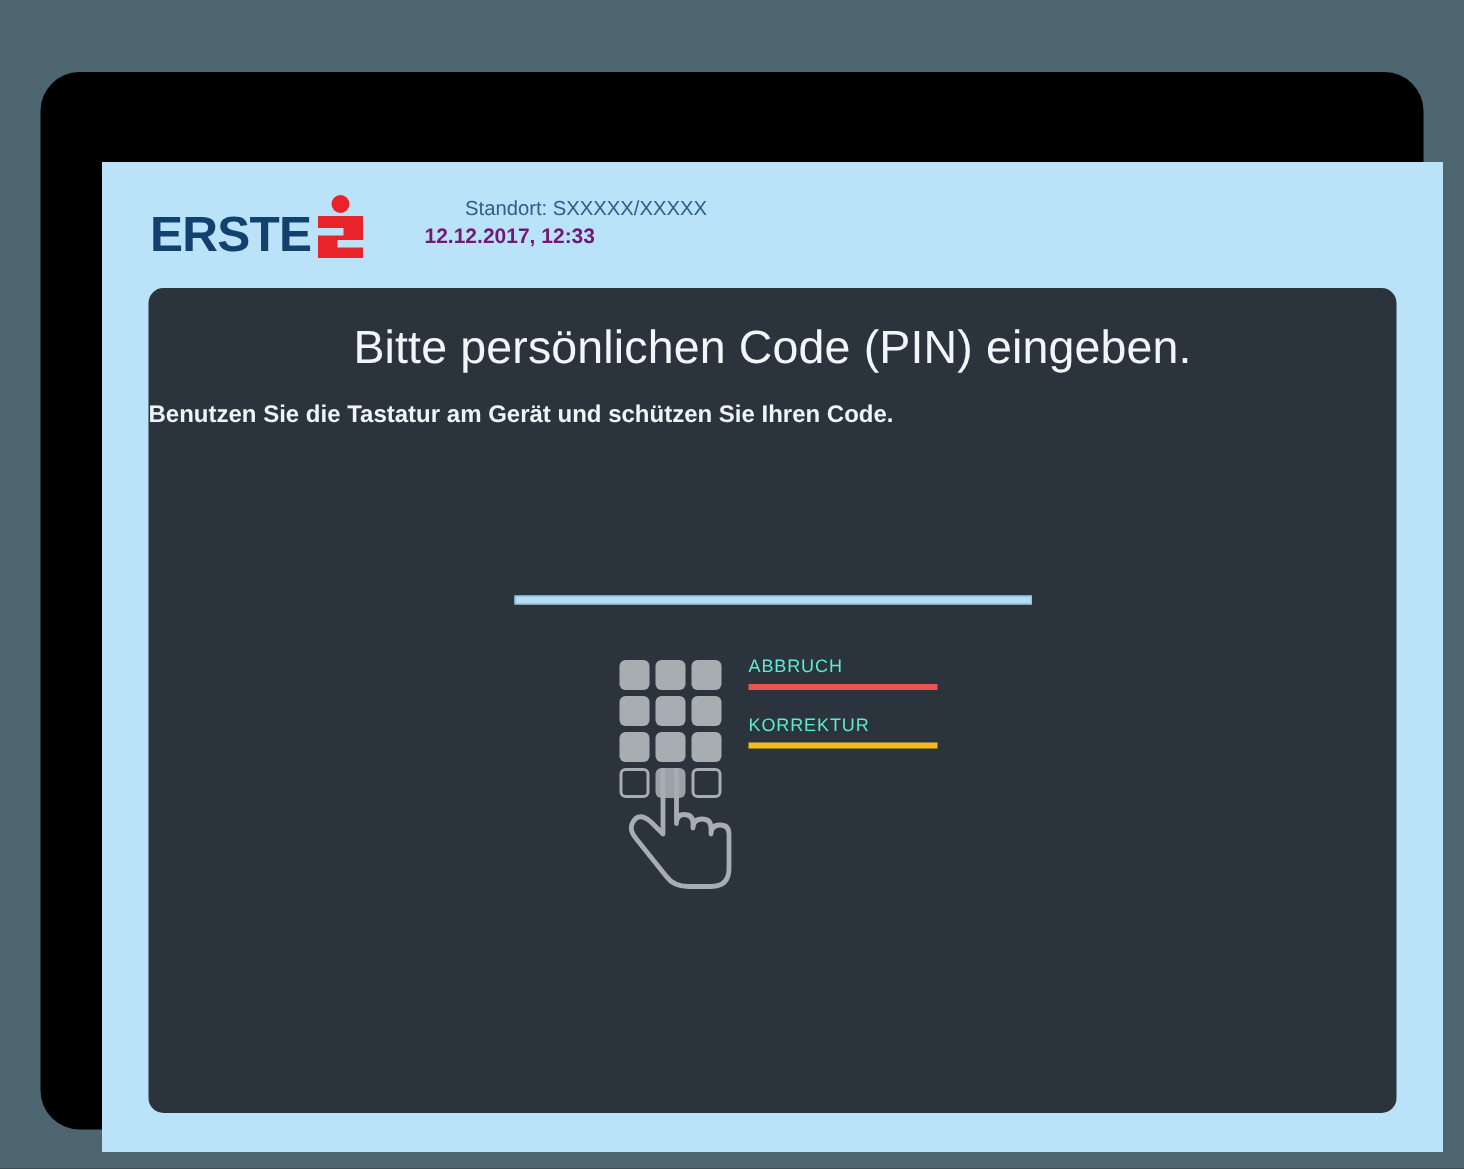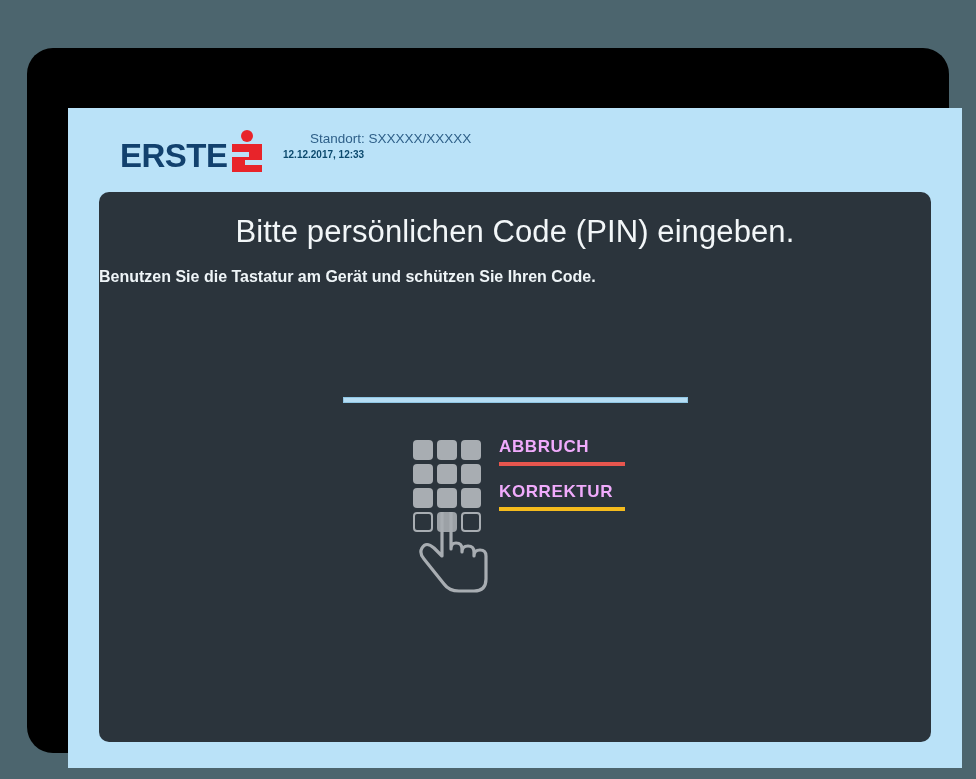--- a/index.html
+++ b/index.html
@@ -56,21 +56,20 @@
     align-items: flex-end;
     height: 44px;
   }
   #logo-wordmark {
     font-family: "Liberation Sans", sans-serif;
     font-weight: bold;
     font-size: 33px;
     letter-spacing: -0.5px;
     color: #12416e;
     line-height: 33px;
-    margin-left: 20px;
   }
   #logo-mark {
     position: relative;
     width: 30px;
     height: 42px;
     margin-left: 4px;
   }
   #logo-mark-dot {
     position: absolute;
     left: 9px;
@@ -118,22 +117,22 @@
     line-height: 1.35;
   }
   #location-line {
     font-size: 13.5px;
     color: #2f6089;
     font-weight: normal;
     white-space: nowrap;
     margin-left: 27px;
   }
   #datetime-line {
-    font-size: 10px;
-    color: #0c4a6e;
+    font-size: 14px;
+    color: #701a75;
     font-weight: bold;
     white-space: nowrap;
   }
 
   
   #content-panel {
     position: absolute;
     left: 31px;
     top: 84px;
     width: 832px;
@@ -225,23 +224,23 @@
     position: absolute;
     left: 86px;
     top: -3px;
     width: 200px;
   }
   .action-button {
     margin-bottom: 16px;
     cursor: pointer;
   }
   .action-button-label {
-    font-size: 17px;
-    font-weight: bold;
-    color: #f0abfc;
+    font-size: 12px;
+    font-weight: normal;
+    color: #5eead4;
     letter-spacing: 0.6px;
     padding-bottom: 5px;
   }
   .action-underline {
     height: 4px;
     width: 126px;
   }
   .underline-abort { background: #e8564e; }
   .underline-correct { background: #f5bb1d; }
 </style>

